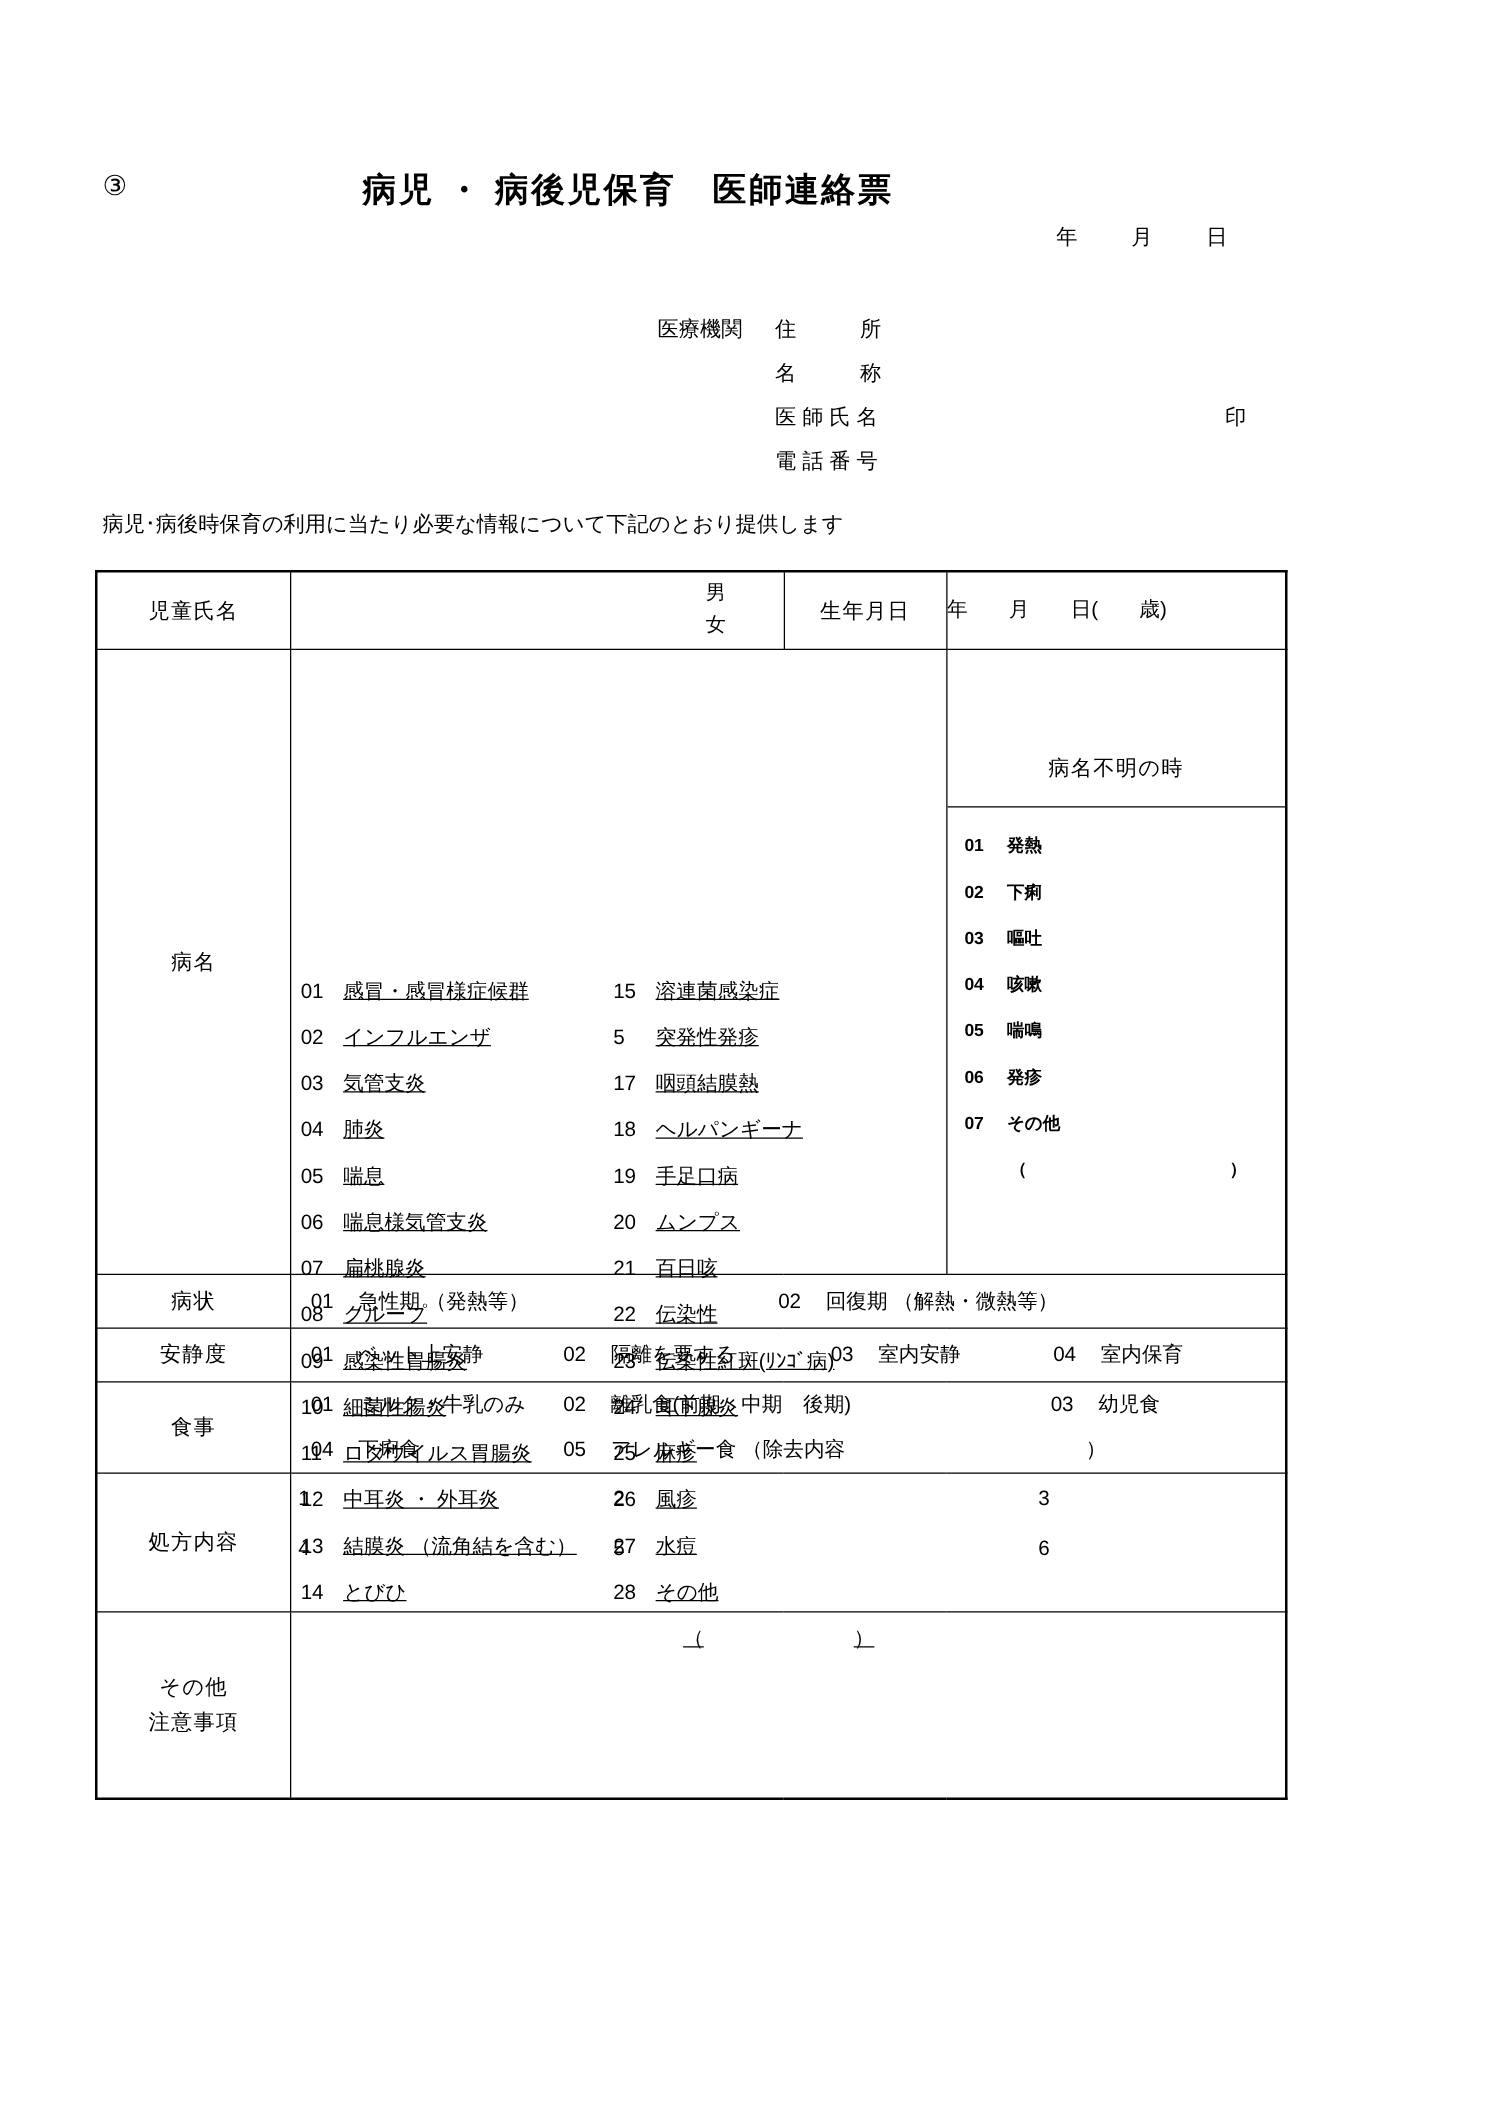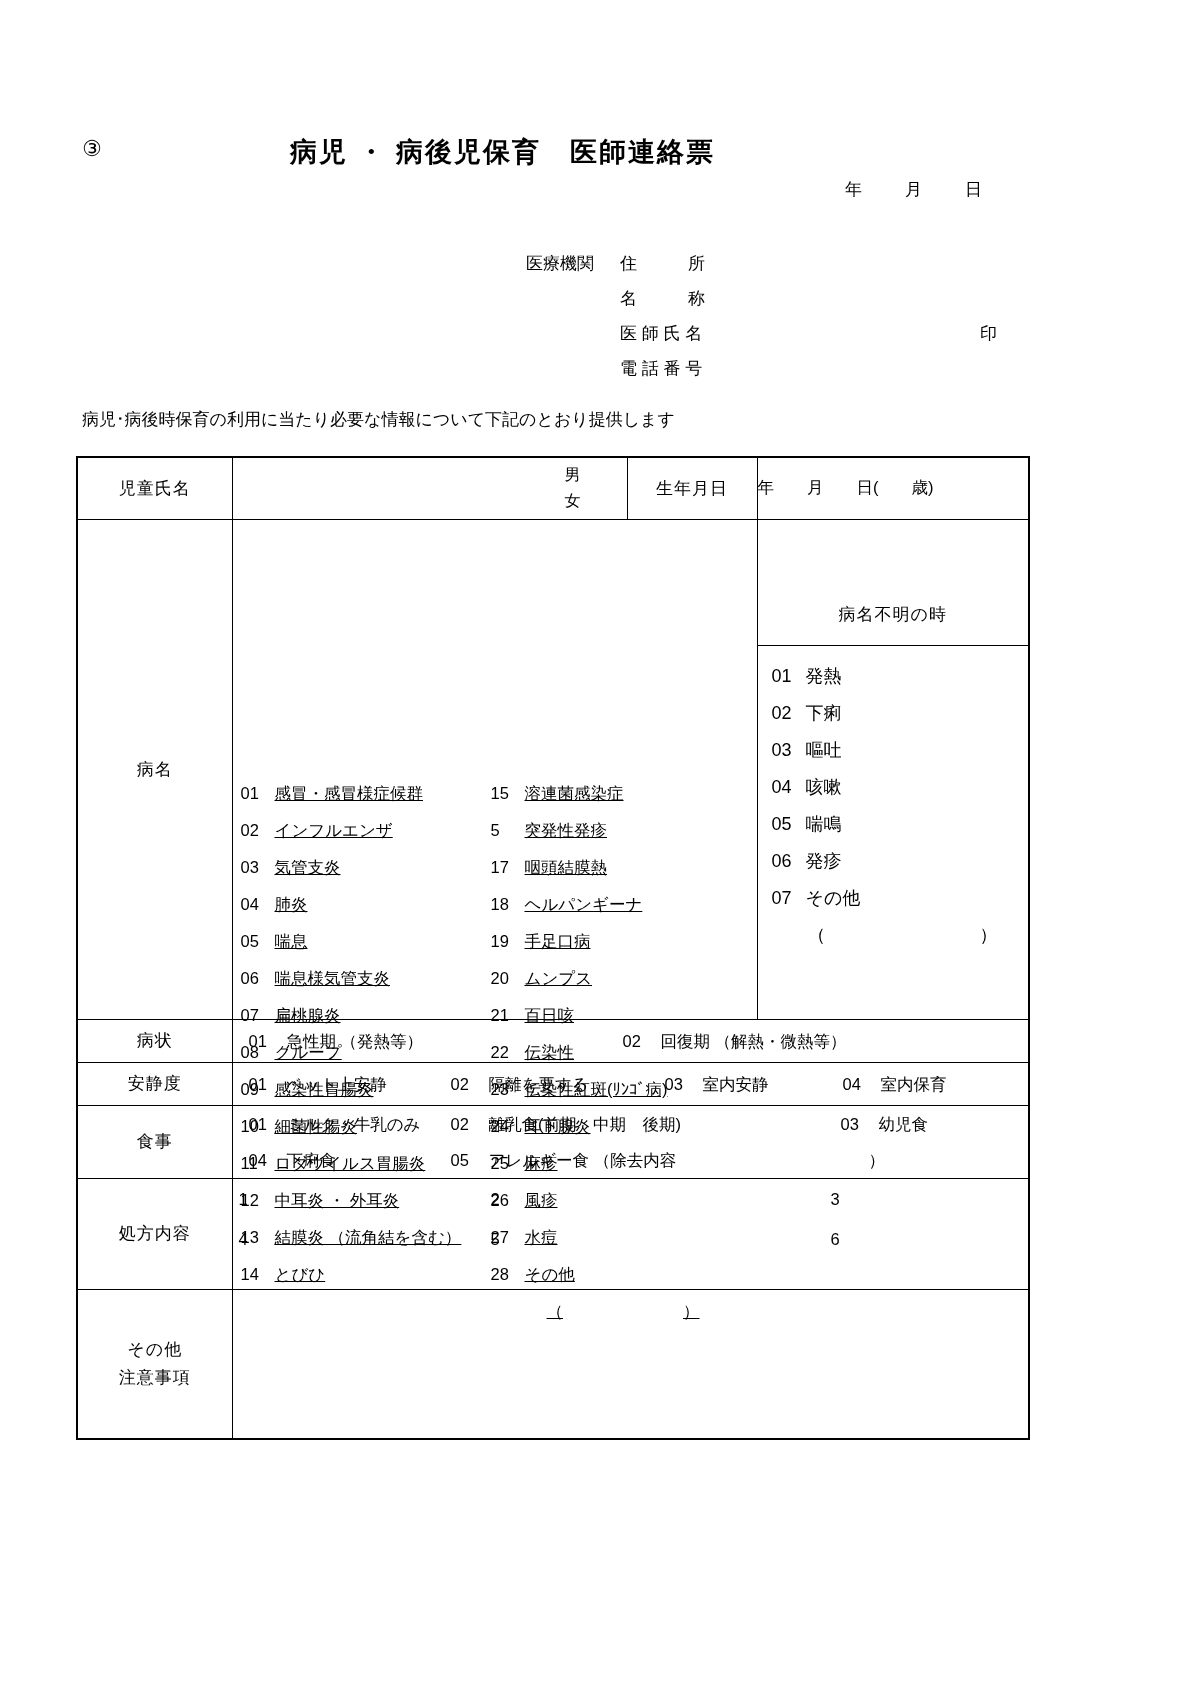--- a/index.html
+++ b/index.html
@@ -199,21 +199,22 @@
   .unk-head {
     height: 60px;
     line-height: 60px;
     text-align: center;
     border-bottom: 1px solid #000;
     font-size: 17px;
     letter-spacing: 1px;
   }
   .unk-list {
     padding: 12px 12px 0 14px;
-    font-size: 18px;
+    font-size: 14px;
+    font-weight: bold;
   }
   .unk-item {
     height: 37px;
     line-height: 37px;
     white-space: nowrap;
   }
   .unk-num { display: inline-block; width: 34px; }
   .unk-paren {
     height: 37px;
     line-height: 37px;

